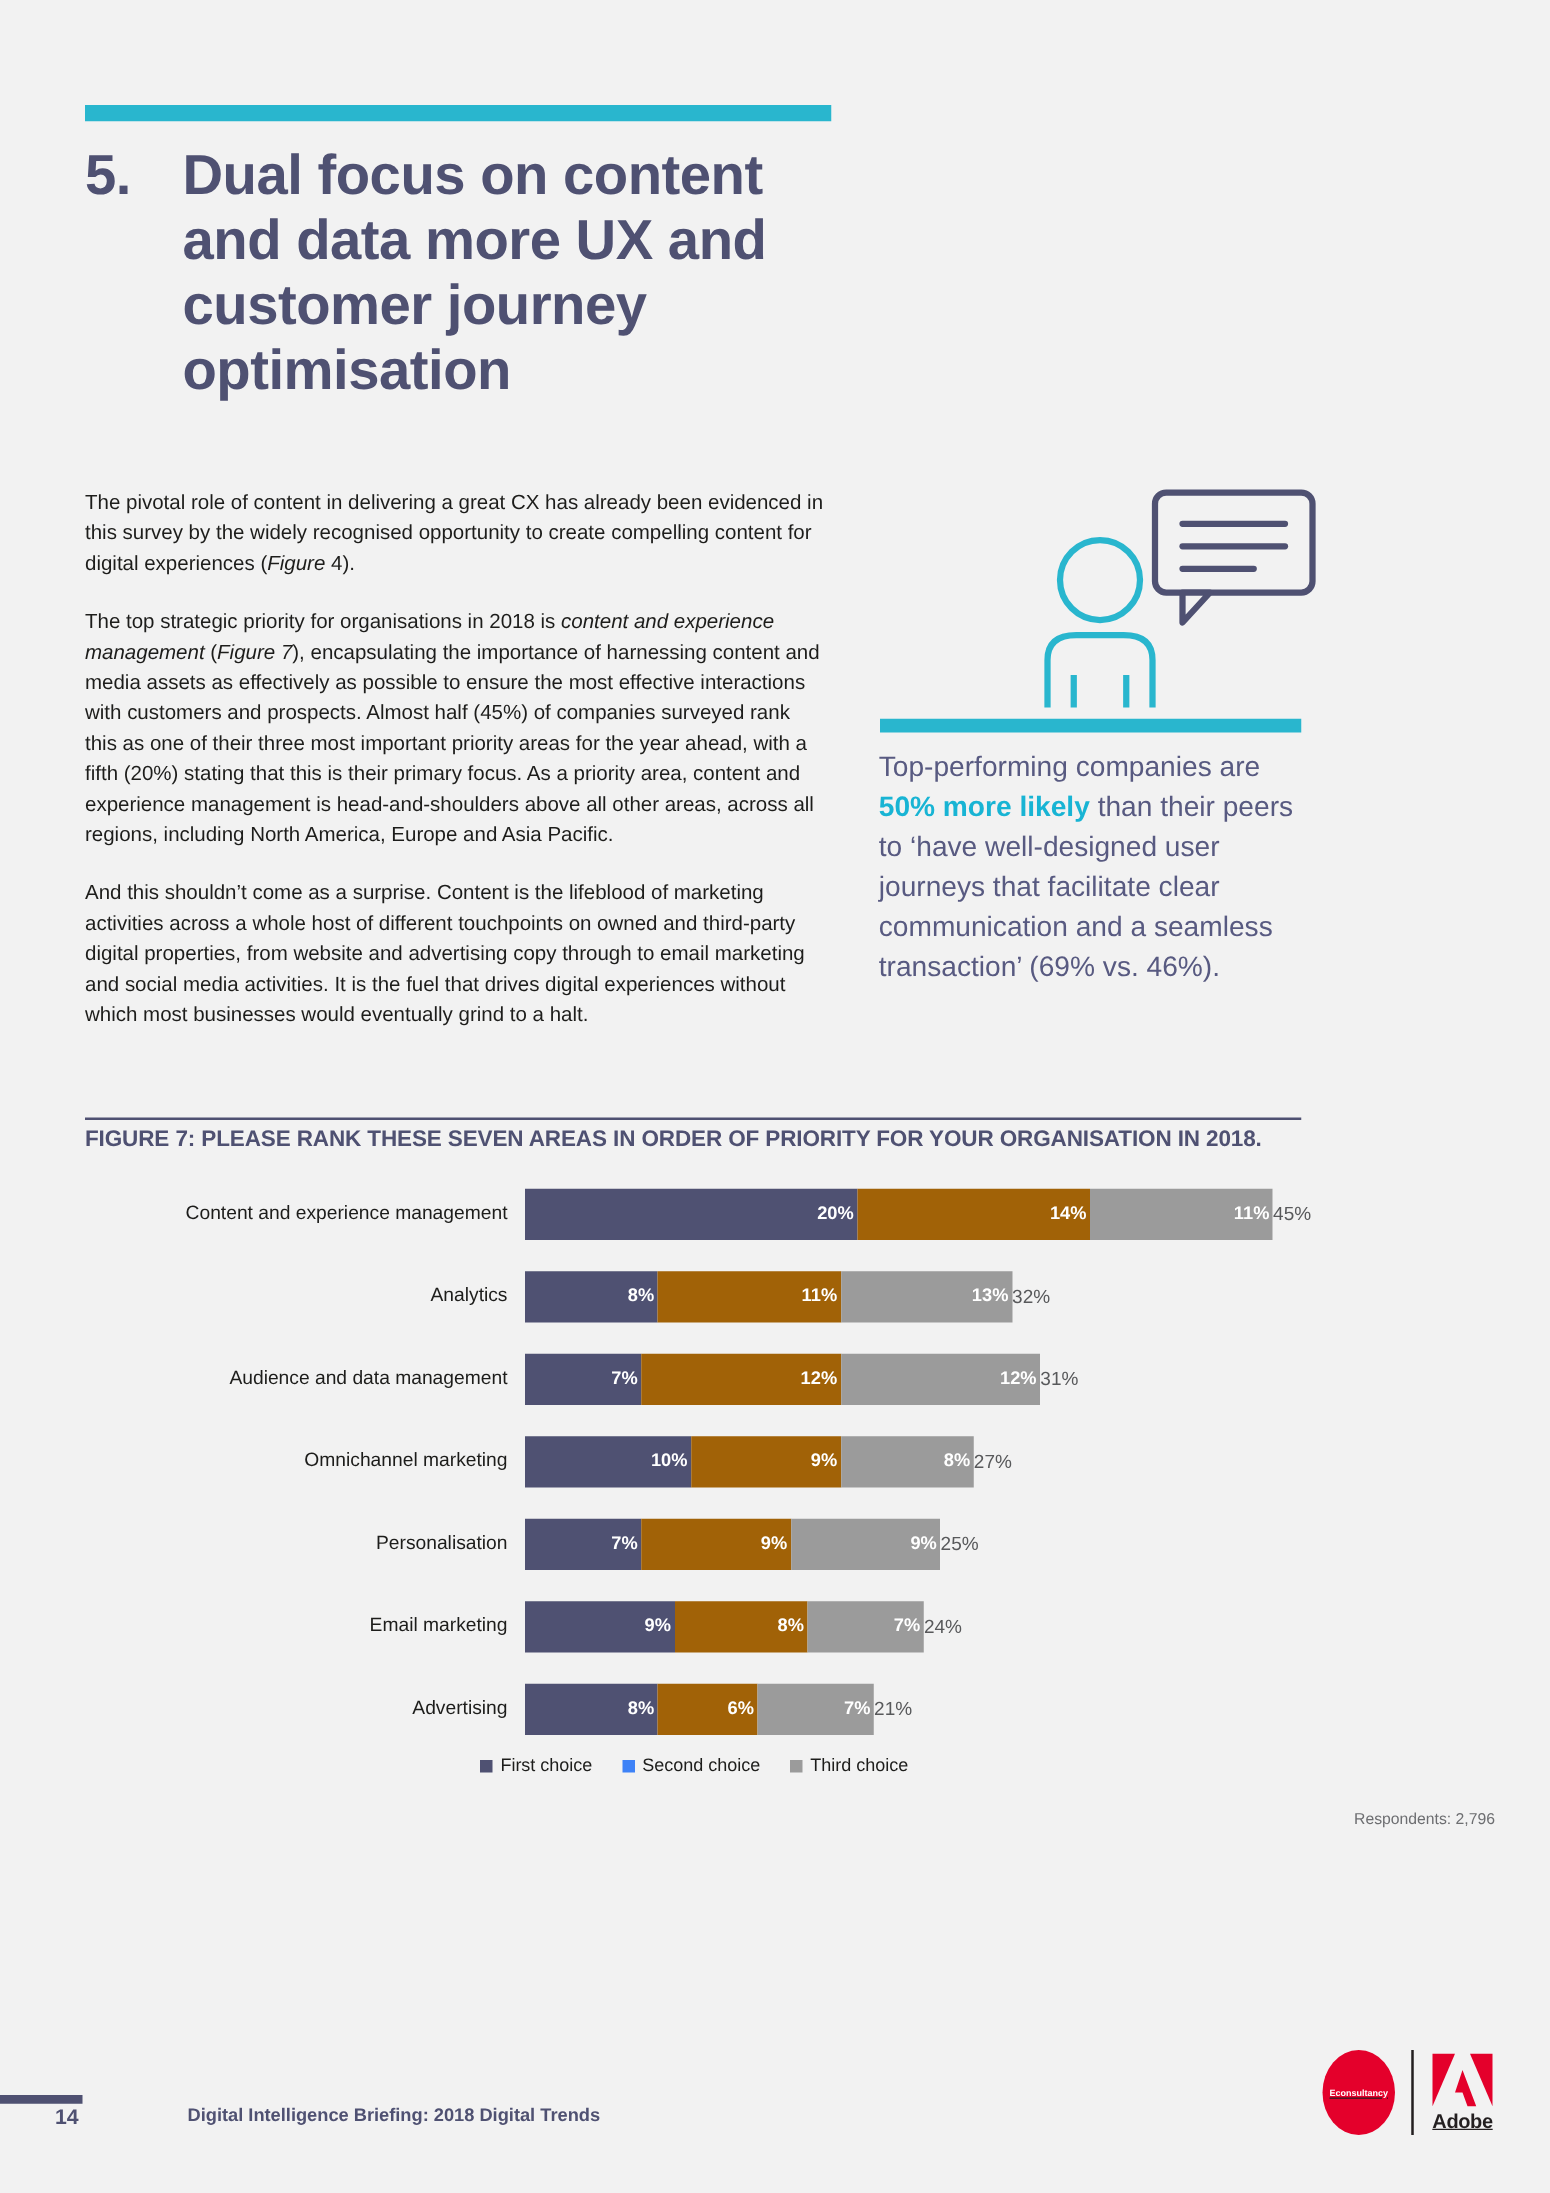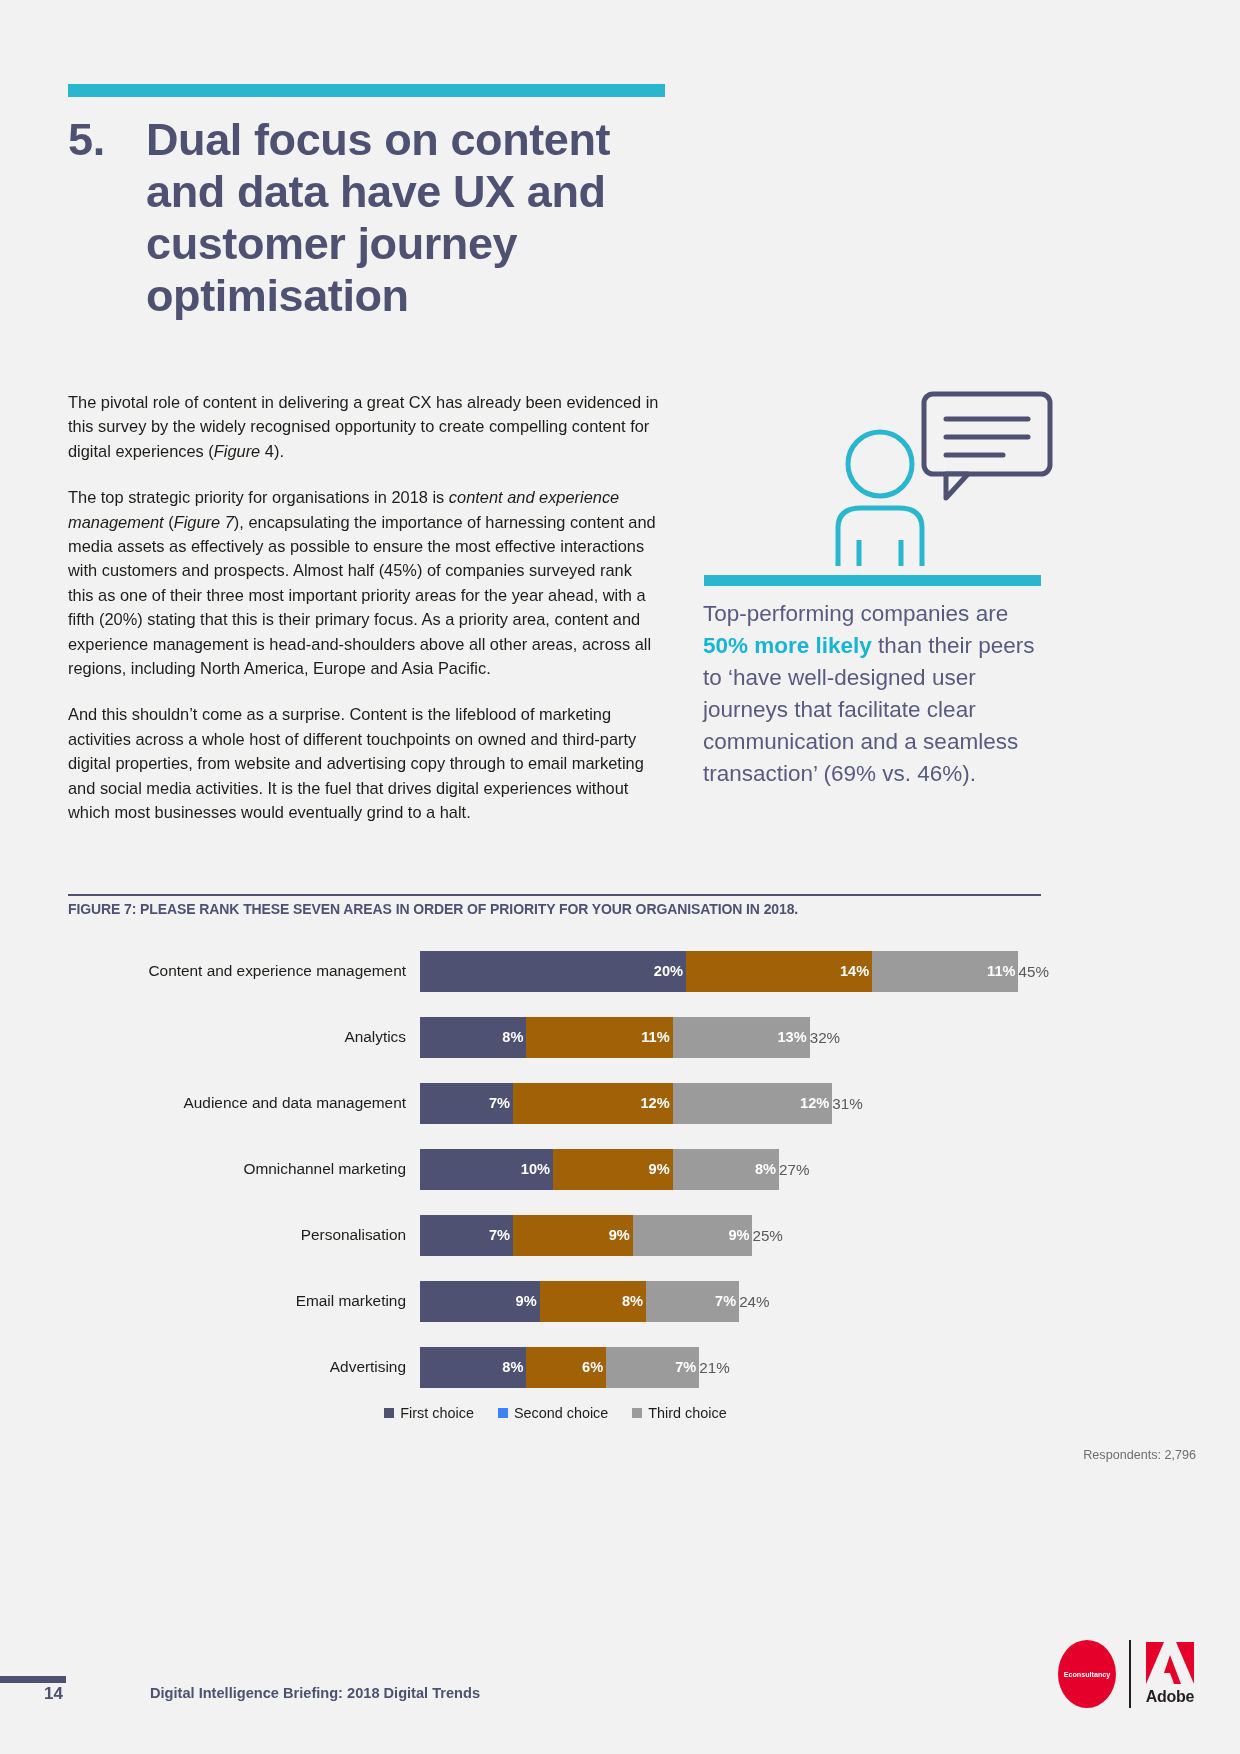--- a/index.html
+++ b/index.html
@@ -102,21 +102,21 @@
     top: 894px;
     width: 973px;
     height: 2px;
     background: #4f5172;
   }
   .fig-title {
     position: absolute;
     left: 68px;
     top: 901px;
     width: 975px;
-    font-size: 14px;
+    font-size: 18px;
     font-weight: bold;
     color: #4f5172;
     letter-spacing: -0.1px;
   }
 
   .chart {
     position: absolute;
     left: 68px;
     top: 938px;
     width: 975px;
@@ -218,21 +218,23 @@
     top: 1685px;
     font-size: 14.6px;
     font-weight: bold;
     color: #4f5172;
   }
   .logos {
     position: absolute;
     right: 44px;
     top: 1640px;
     display: flex;
+    align-items: center;
     gap: 13px;
+    text-decoration: underline;
   }
   .econ-logo {
     width: 58px;
     height: 68px;
     border-radius: 50%;
     background: #e4002b;
     color: #ffffff;
     display: flex;
     align-items: center;
     justify-content: center;
@@ -259,21 +261,21 @@
 </style>
 </head>
 <body>
 
 <div class="page">
 
   <div class="accent-rule"></div>
 
   <div class="headline">
     <div class="headline-num">5.</div>
-    <div class="headline-text">Dual focus on content and data have UX and customer journey optimisation</div>
+    <div class="headline-text">Dual focus on content and data more UX and customer journey optimisation</div>
   </div>
 
   <div class="bodycol">
     <p><span>The pivotal role of content in delivering a great CX has already been evidenced in this survey by the widely recognised opportunity to create compelling content for digital experiences (</span><i>Figure</i><span> 4).</span></p>
     <p><span>The top strategic priority for organisations in 2018 is </span><i>content and experience management</i><span> (</span><i>Figure 7</i><span>), encapsulating the importance of harnessing content and media assets as effectively as possible to ensure the most effective interactions with customers and prospects. Almost half (45%) of companies surveyed rank this as one of their three most important priority areas for the year ahead, with a fifth (20%) stating that this is their primary focus. As a priority area, content and experience management is head-and-shoulders above all other areas, across all regions, including North America, Europe and Asia Pacific.</span></p>
     <p>And this shouldn’t come as a surprise. Content is the lifeblood of marketing activities across a whole host of different touchpoints on owned and third-party digital properties, from website and advertising copy through to email marketing and social media activities. It is the fuel that drives digital experiences without which most businesses would eventually grind to a halt.</p>
   </div>
 
   <div class="illus">
     <svg width="225" height="185" viewBox="0 0 225 185" fill="none">

